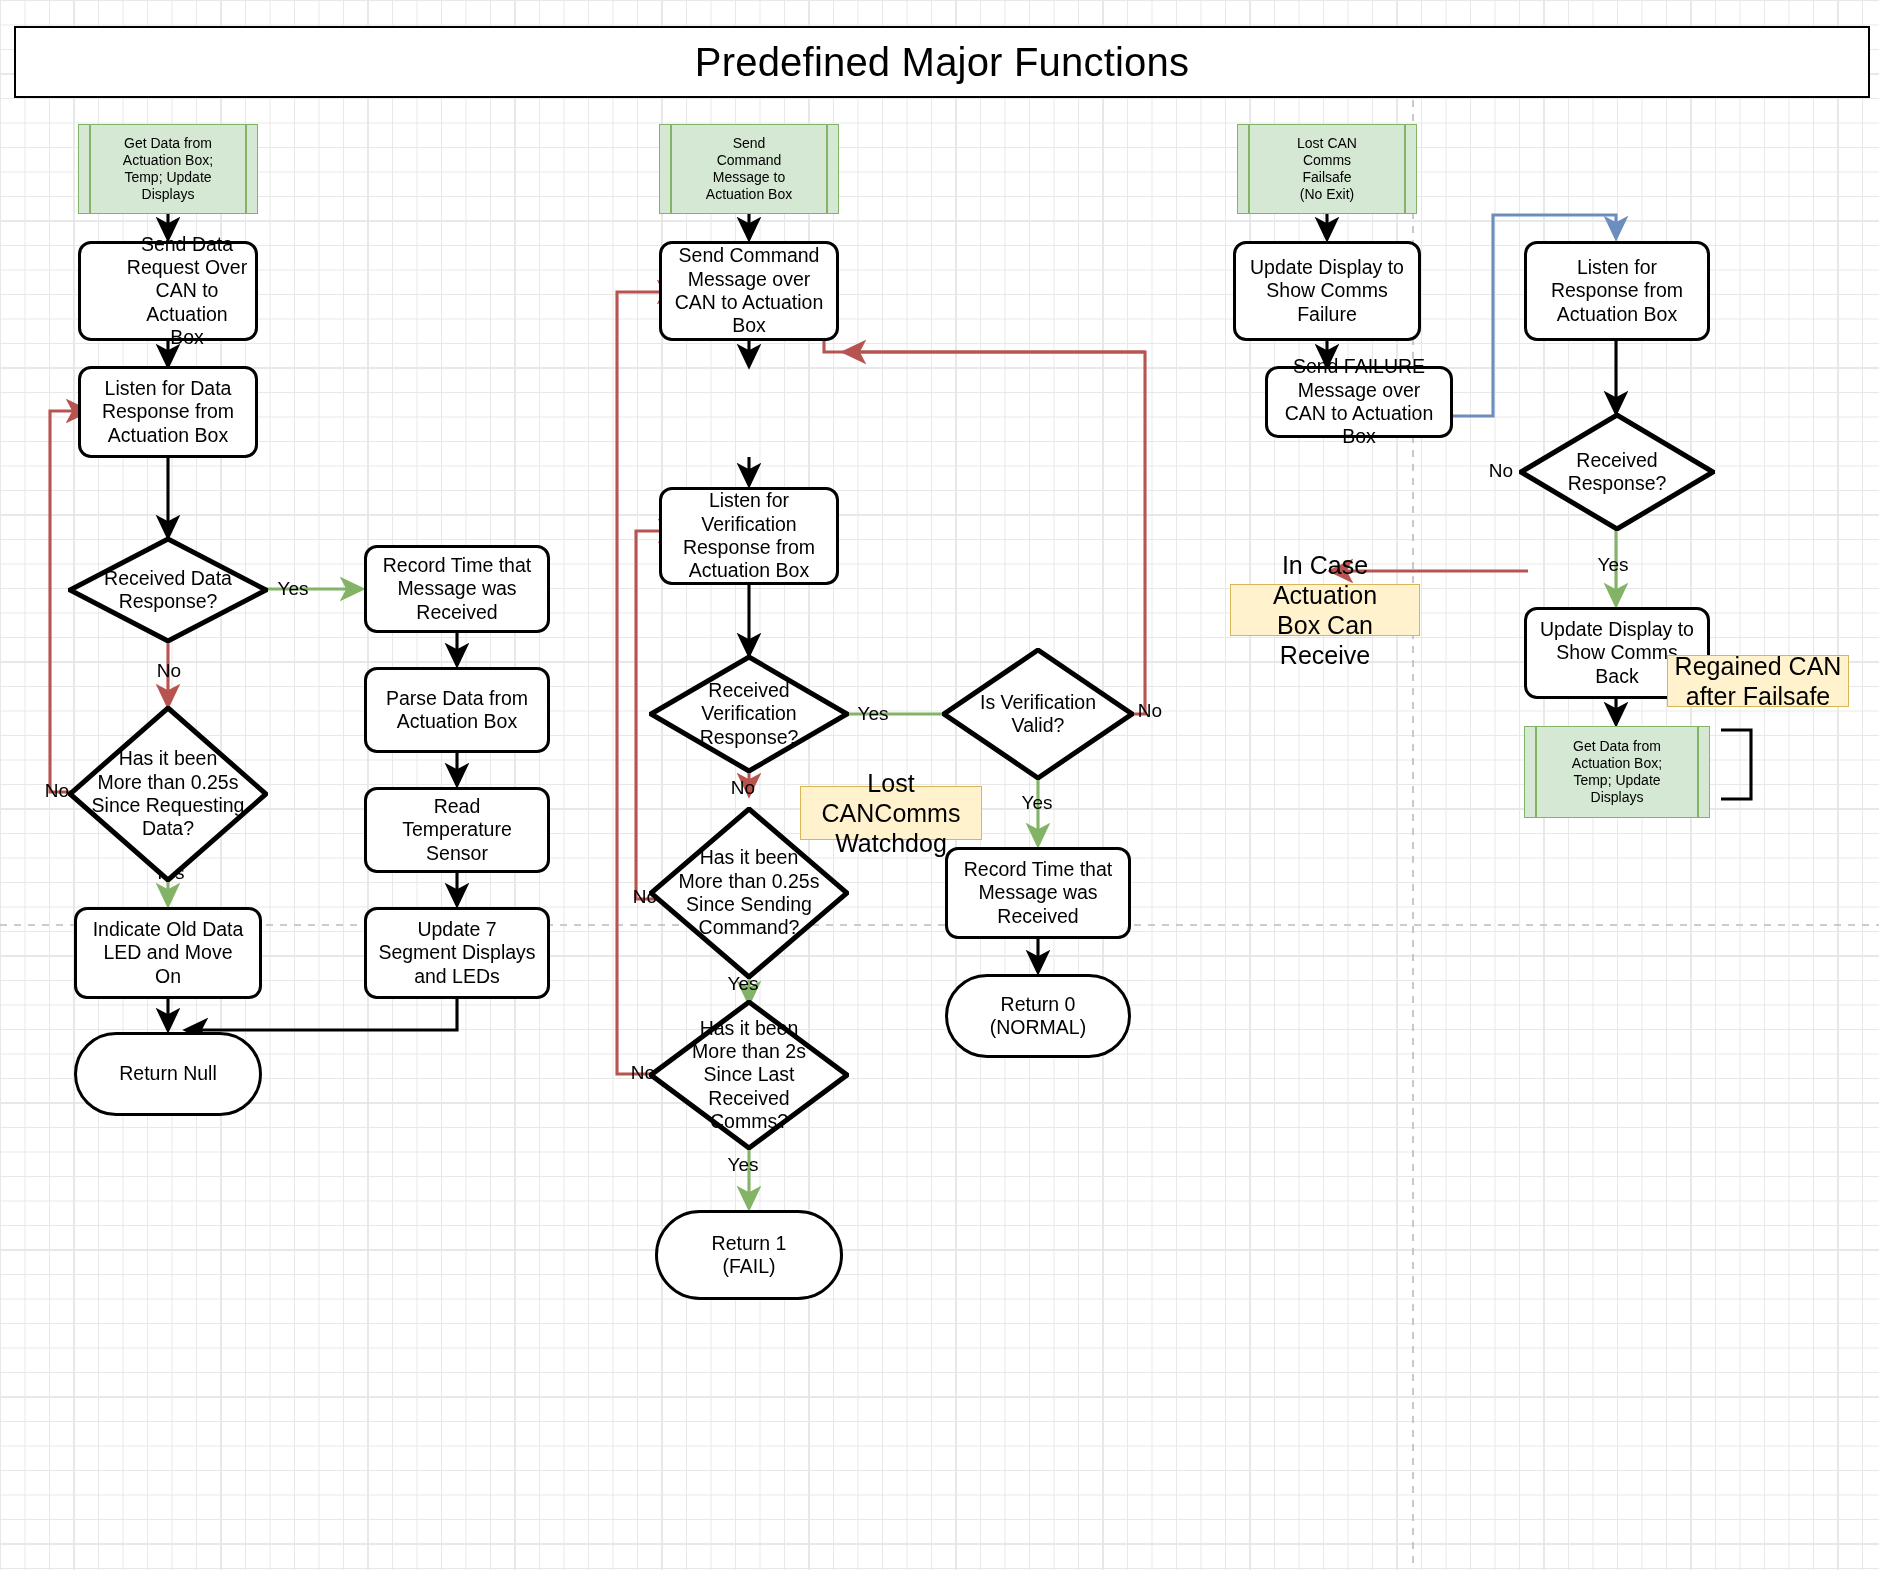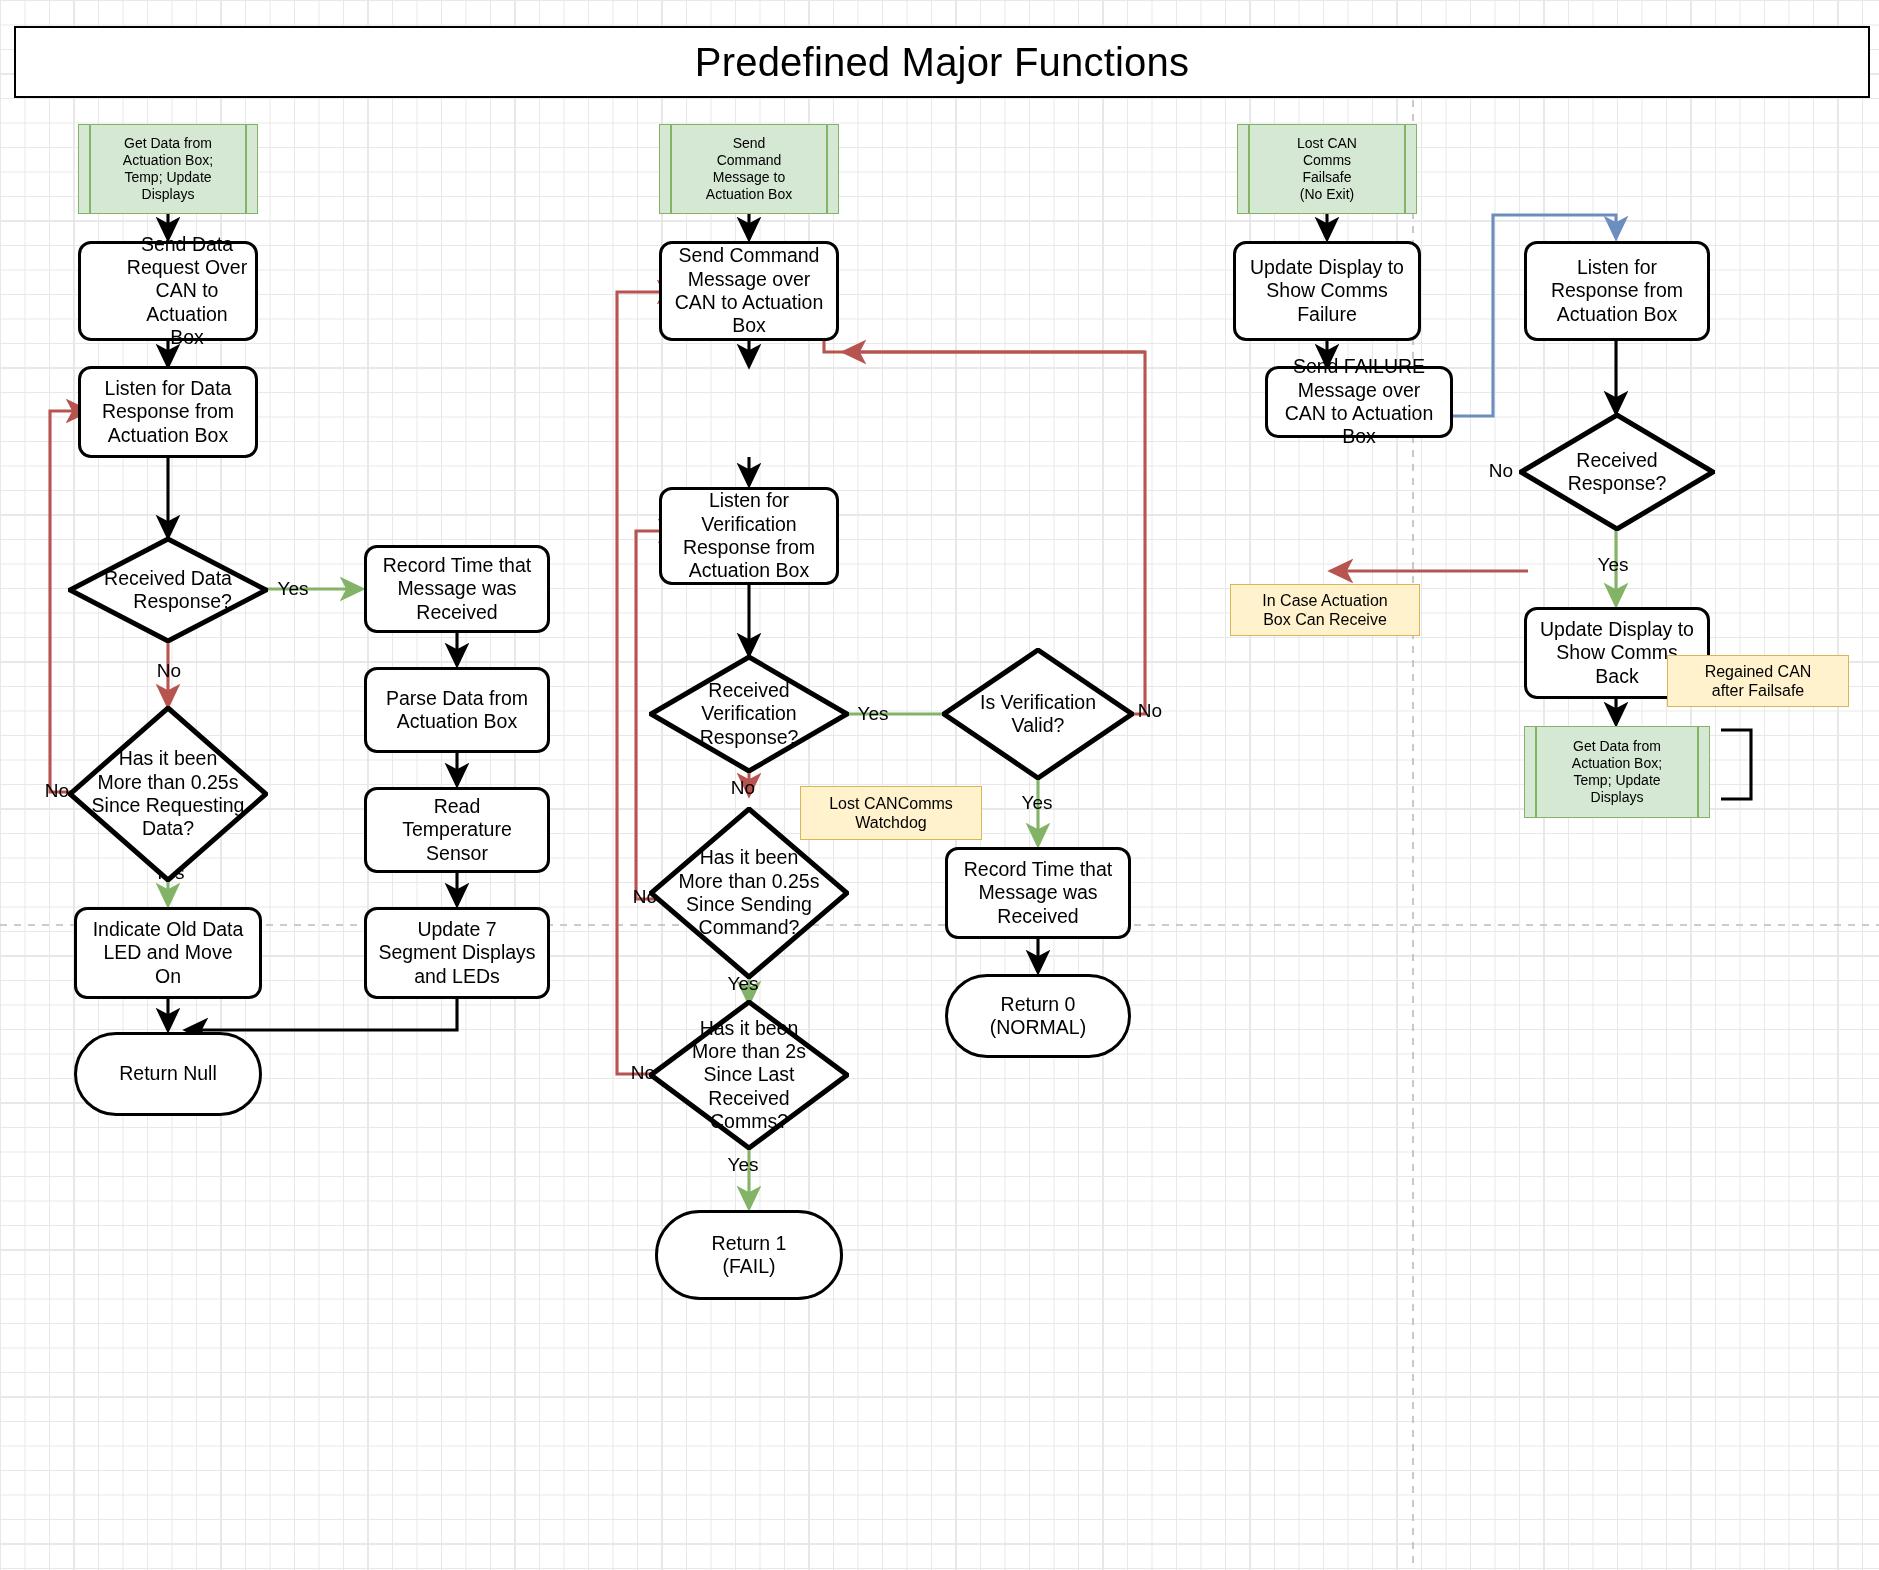--- a/index.html
+++ b/index.html
@@ -62,21 +62,21 @@
   
   .term{
     background:#ffffff;border:3px solid #000000;border-radius:999px;
   }
   .term .txt{font-size:19.5px;}
 
   
   .note{
     background:#fff2cc;border:1.6px solid #d6b656;
   }
-  .note .txt{font-size:16px;}
+  .note .txt{font-size:25px;}
 
   
   .elabel{
     position:absolute;z-index:4;color:#000000;font-size:19px;
     background:transparent;white-space:nowrap;
     display:flex;align-items:center;justify-content:center;
   }
 </style>
 </head>
 <body>
@@ -184,21 +184,21 @@
 CAN to Actuation
 Box</span>
   </div>
 
   <div class="node proc" style="left:78px;top:366px;width:180px;height:92px;">
     <span class="txt">Listen for Data
 Response from
 Actuation Box</span>
   </div>
 
-  <div class="node dec" style="left:68px;top:537px;width:200px;height:106px;text-align:right;">
+  <div class="node dec" style="left:68px;top:537px;width:200px;height:106px;">
     <svg class="dshape" viewBox="0 0 200 106" preserveAspectRatio="none">
       <polygon points="100,2 198,53 100,104 2,53" fill="#ffffff" stroke="#000000" stroke-width="5" vector-effect="non-scaling-stroke"></polygon>
     </svg>
     <span class="txt">Received Data
 Response?</span>
   </div>
 
   <div class="node dec" style="left:68px;top:706px;width:200px;height:176px;">
     <svg class="dshape" viewBox="0 0 200 176" preserveAspectRatio="none">
       <polygon points="100,2 198,88 100,174 2,88" fill="#ffffff" stroke="#000000" stroke-width="5" vector-effect="non-scaling-stroke"></polygon>

